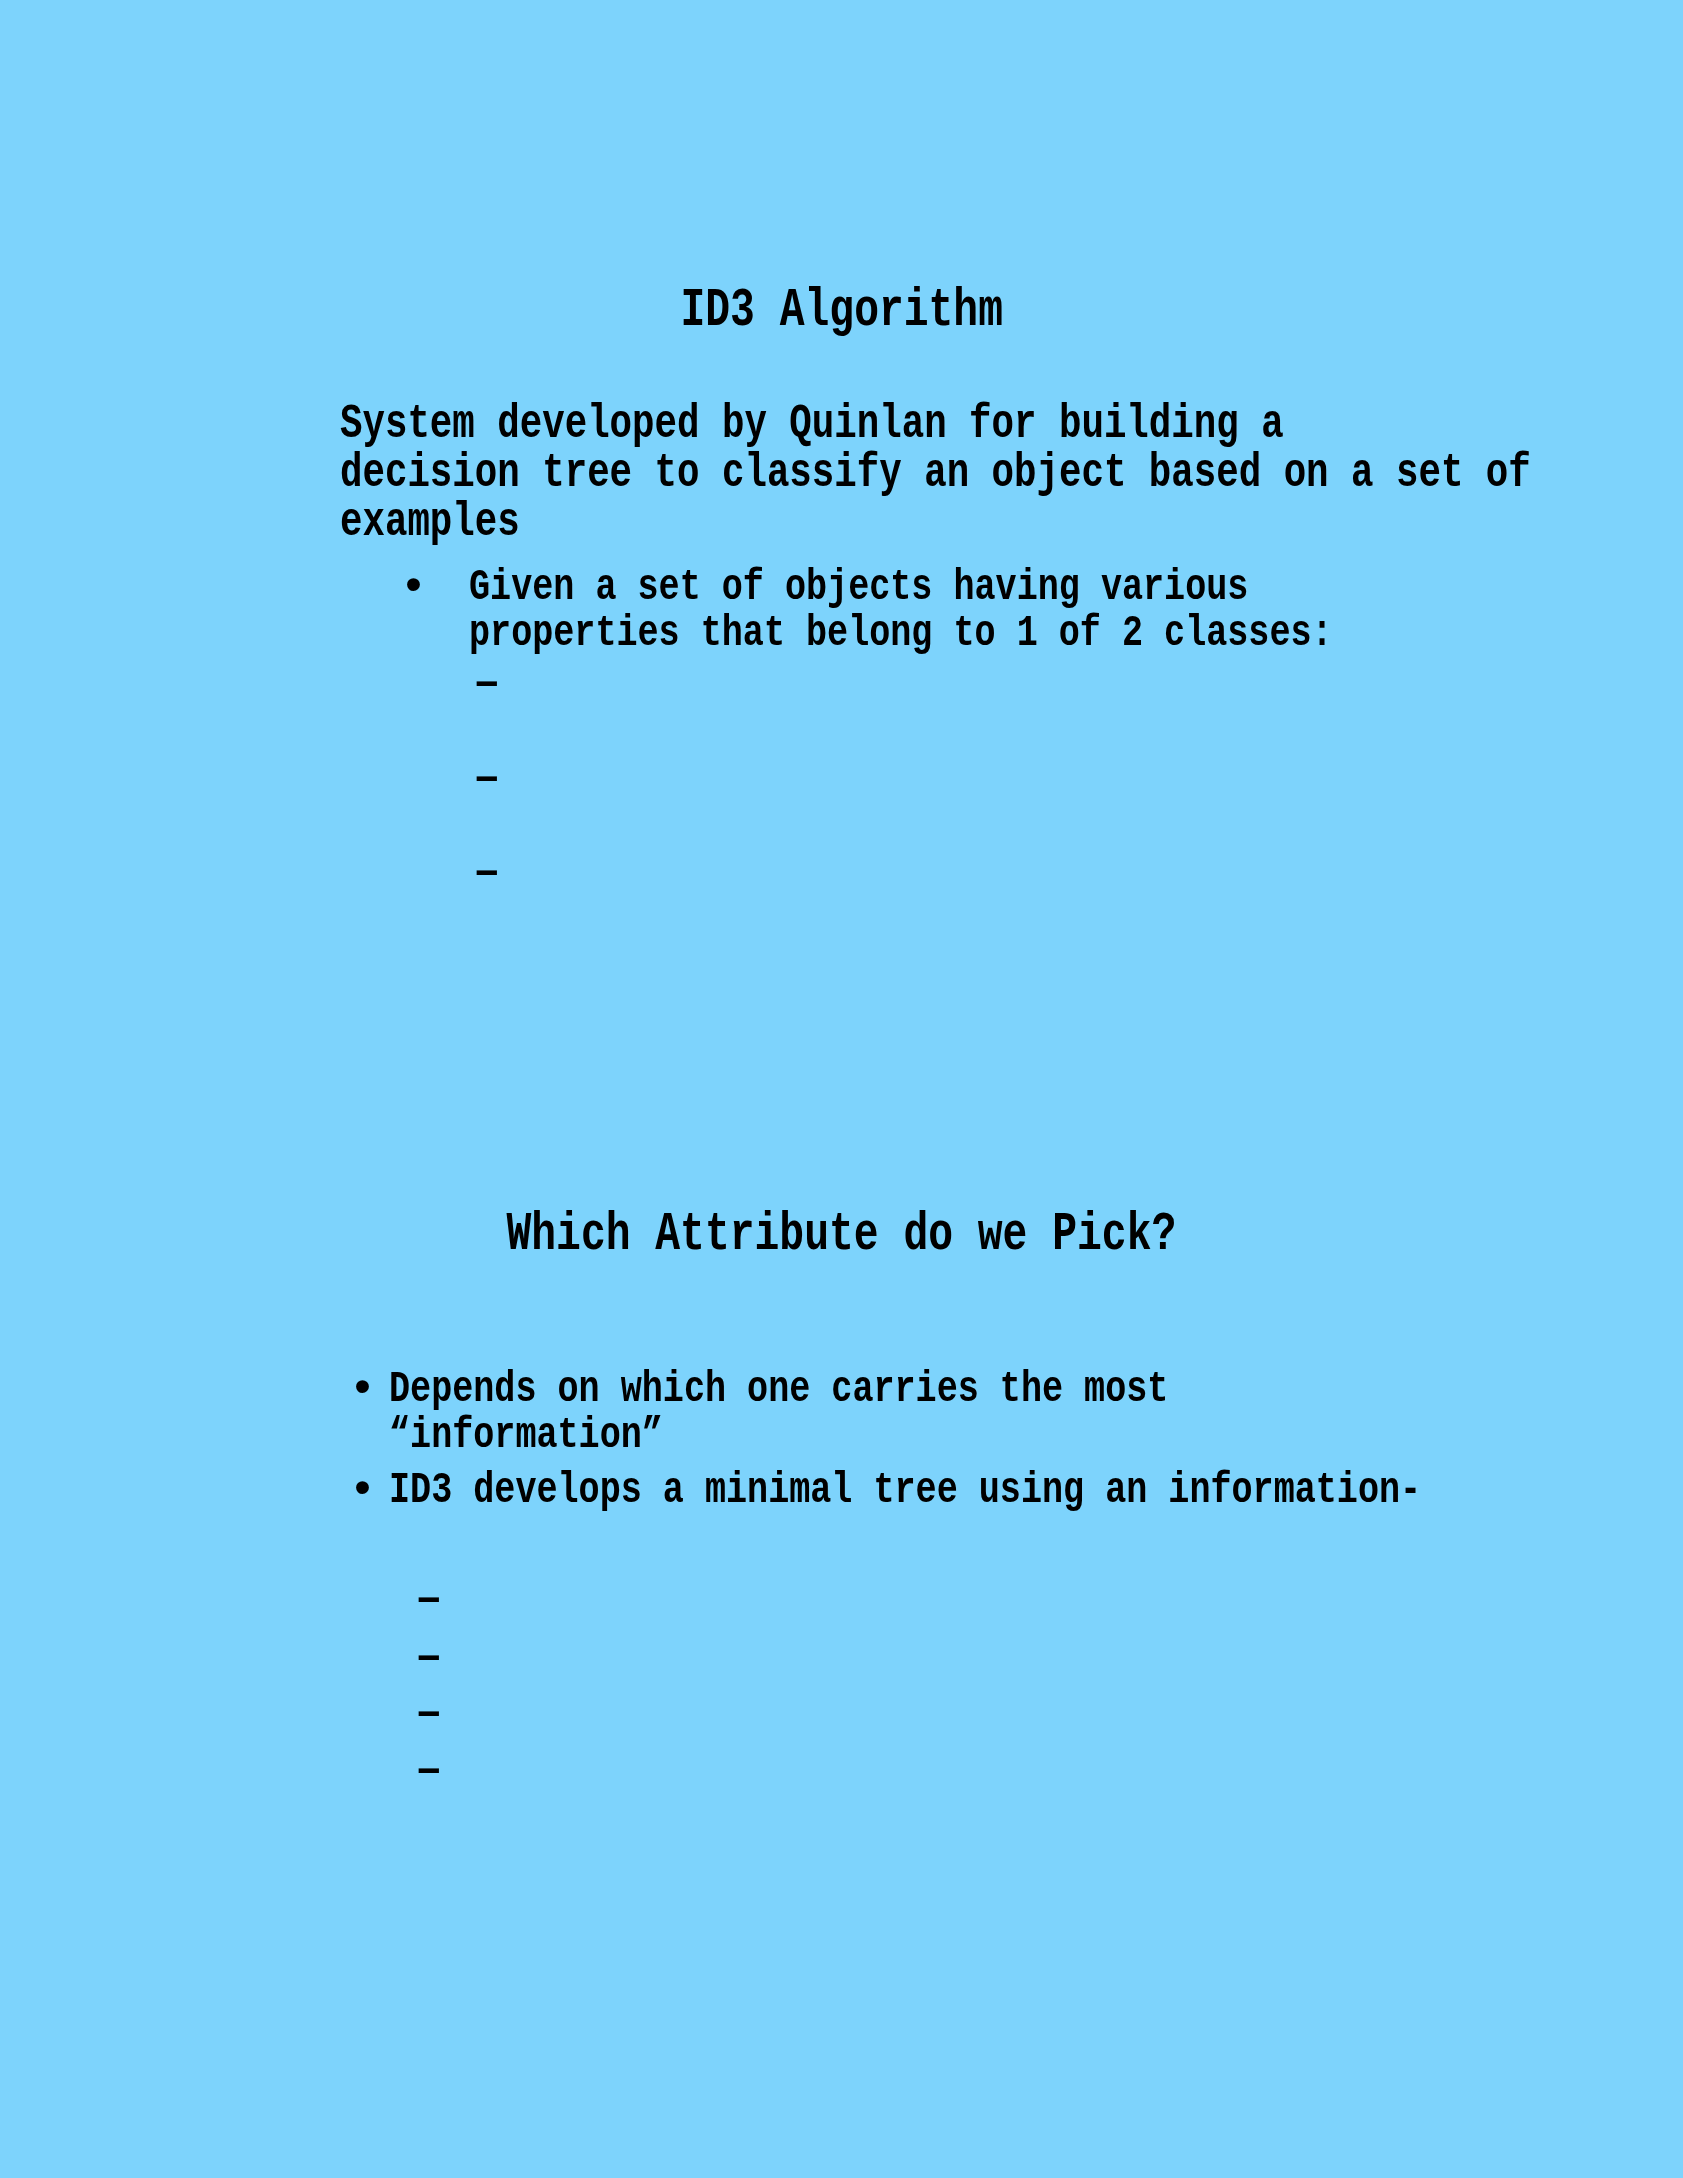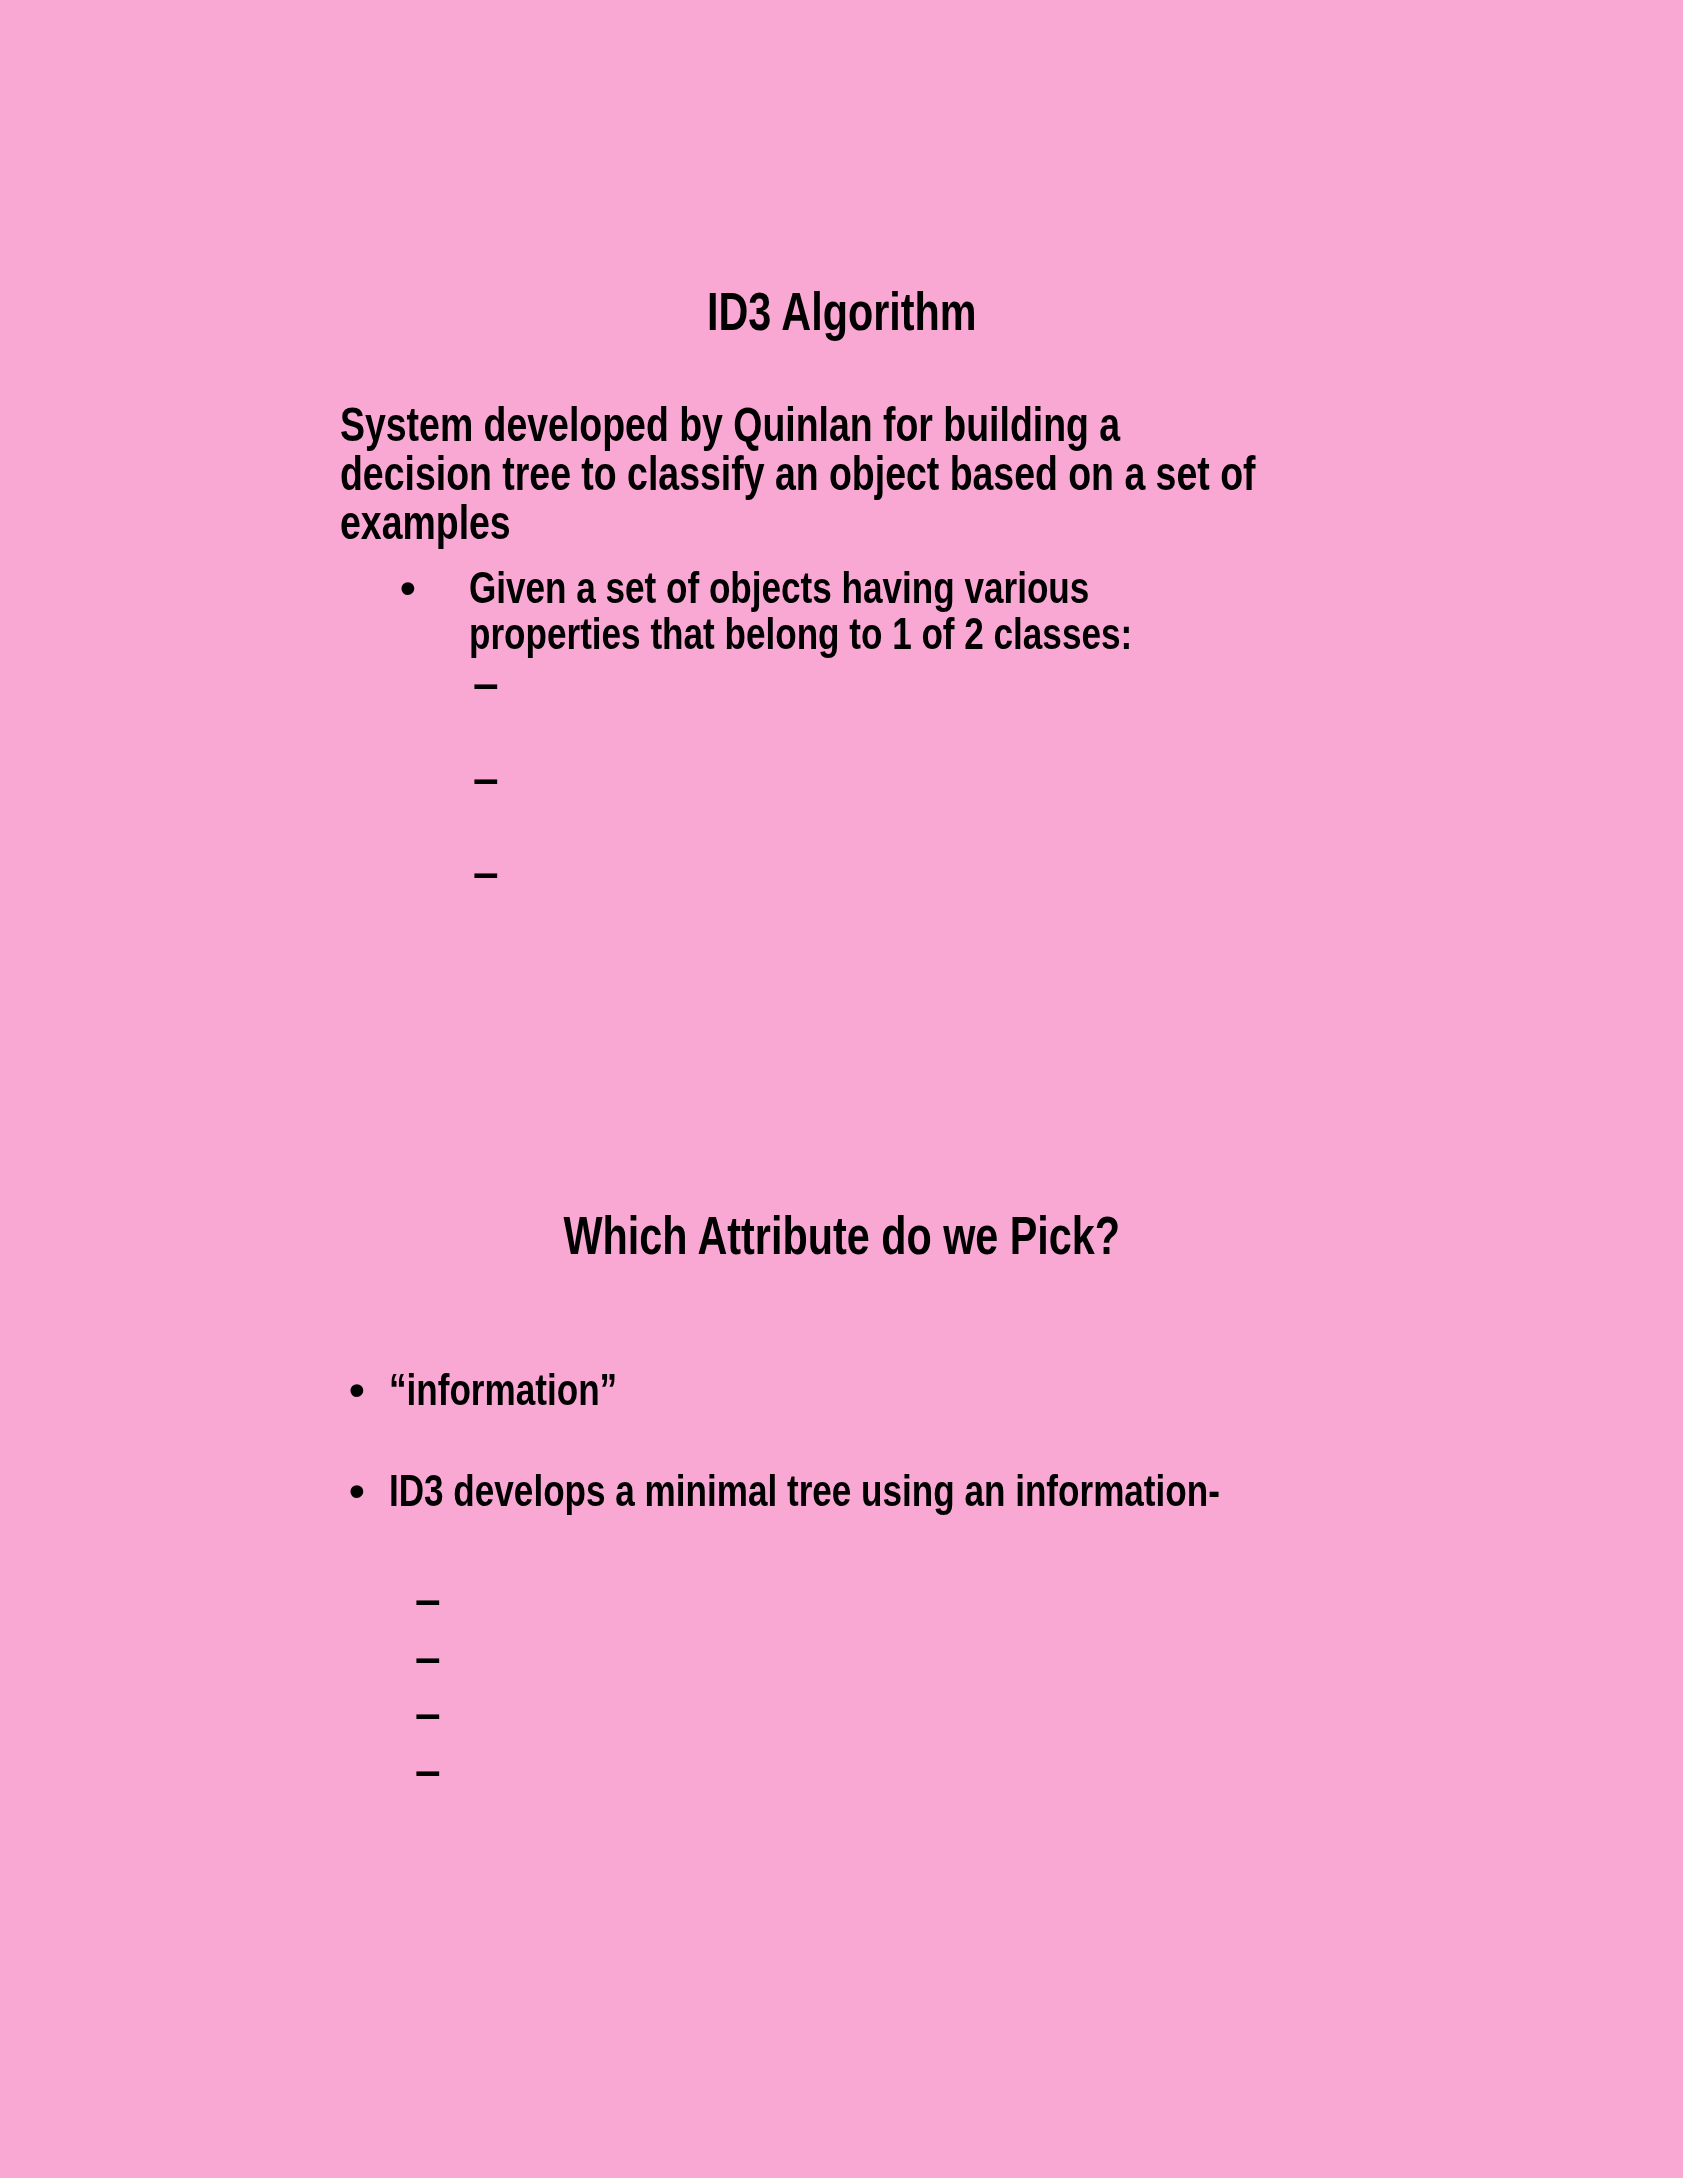--- a/index.html
+++ b/index.html
@@ -1,22 +1,22 @@
 <!DOCTYPE html>
 <html><head>
 <meta charset="utf-8">
 <style>
   html, body { margin: 0; padding: 0; background: #ffffff; }
   .page {
     position: relative;
     width: 1683px;
     height: 2178px;
-    background: #f9a8d4;
+    background: #7dd3fc;
     color: #000000;
-    font-family: Liberation Sans, sans-serif;
+    font-family: Liberation Mono, monospace;
     font-weight: bold;
     overflow: hidden;
   }
   .abs { position: absolute; }
   
   .cx {
     display: inline-block;
     transform: scaleX(0.78);
     transform-origin: 0 0;
     white-space: nowrap;
@@ -68,20 +68,21 @@
 
   <div>
 
     <div class="abs center-line slide-title" style="top:1208px;">
       <span class="cx">Which Attribute do we Pick?</span>
     </div>
 
     <span class="abs bullet-marker" style="left:349px; top:1367px;">•</span>
 
     <div class="abs bullet-text-s2a" style="left:389px; top:1367px;">
+      <div><span class="cx">Depends on which one carries the most</span></div>
       <div><span class="cx">“information”</span></div>
     </div>
 
     <span class="abs bullet-marker-s2b" style="left:349px; top:1465px;">•</span>
 
     <div class="abs bullet-text-s2b" style="left:389px; top:1465px;">
       <div><span class="cx">ID3 develops a minimal tree using an information-</span></div>
     </div>
 
     <span class="abs dash" style="left:415px; top:1576px;">–</span>

